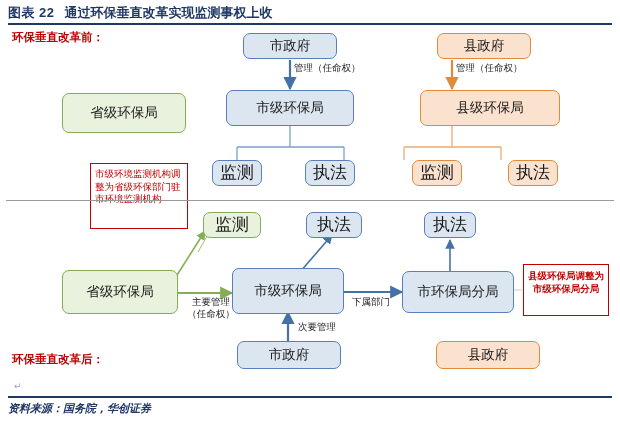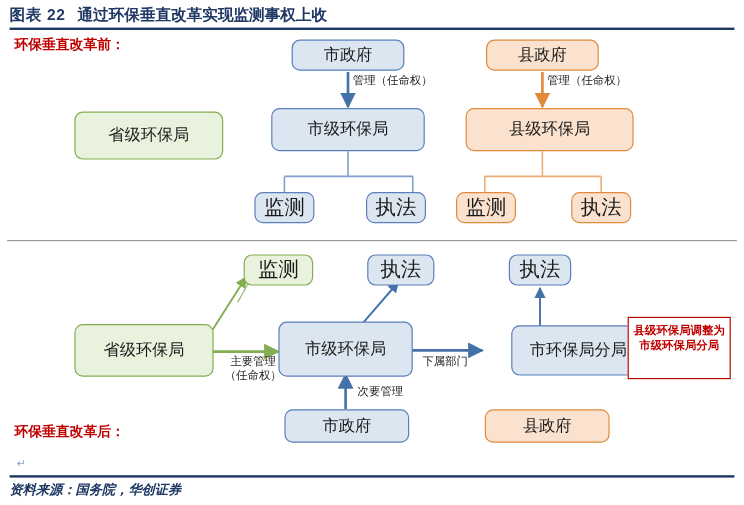--- a/index.html
+++ b/index.html
@@ -40,21 +40,21 @@
 
   
   .node{
     position:absolute;box-sizing:border-box;
     display:flex;align-items:center;justify-content:center;
     border-radius:7px;border-width:1.3px;border-style:solid;
     font-size:17px;color:#1a1a1a;white-space:nowrap;
     text-align:center;line-height:1.1;
   }
   .node.blue{background:#dce6f1;border-color:#5b7fbd;}
-  .node.orange{background:#fbe2ce;border-color:#e08a3c;}
+  .node.orange{background:#fbe2ce;border-color:#e08a3c;margin-left:32px;}
   .node.green{background:#e9f2dd;border-color:#84ad54;}
   .node.big{font-size:13.5px;text-align:right;}
 
   
   .annot{
     position:absolute;box-sizing:border-box;
     border:1.4px solid #c00000;background:#ffffff;
     color:#c00000;font-size:9.5px;line-height:1.32;
     padding:4px 4px;text-align:left;
   }
@@ -173,34 +173,35 @@
   <div class="node orange big" style="left:388px;top:90px;width:140px;height:36px;">县级环保局</div>
 
   <div class="node orange" style="left:380px;top:160px;width:50px;height:26px;">监测</div>
 
   <div class="node orange" style="left:476px;top:160px;width:50px;height:26px;">执法</div>
 
   <div class="edge-label" style="left:294px;top:62px;">管理（任命权）</div>
 
   <div class="edge-label" style="left:456px;top:62px;">管理（任命权）</div>
 
+  <div class="annot" style="left:90px;top:163px;width:98px;height:66px;">市级环境监测机构调整为省级环保部门驻市环境监测机构</div>
 
   <div class="mid-divider"></div>
 
   <div class="node green" style="left:203px;top:212px;width:58px;height:26px;">监测</div>
 
   <div class="node blue" style="left:306px;top:212px;width:56px;height:26px;">执法</div>
 
   <div class="node blue" style="left:424px;top:212px;width:52px;height:26px;">执法</div>
 
   <div class="node green big" style="left:62px;top:270px;width:116px;height:44px;">省级环保局</div>
 
   <div class="node blue big" style="left:232px;top:268px;width:112px;height:46px;">市级环保局</div>
 
-  <div class="node blue big" style="left:402px;top:271px;width:112px;height:42px;margin-left:24px;">市环保局分局</div>
+  <div class="node blue big" style="left:402px;top:271px;width:112px;height:42px;">市环保局分局</div>
 
   <div class="node blue big" style="left:237px;top:341px;width:104px;height:28px;">市政府</div>
 
   <div class="node orange big" style="left:404px;top:341px;width:104px;height:28px;">县政府</div>
 
   <div class="edge-label" style="left:180px;top:296px;width:62px;">
     <span>主要管理</span><br>
     <span>（任命权）</span>
   </div>
 

